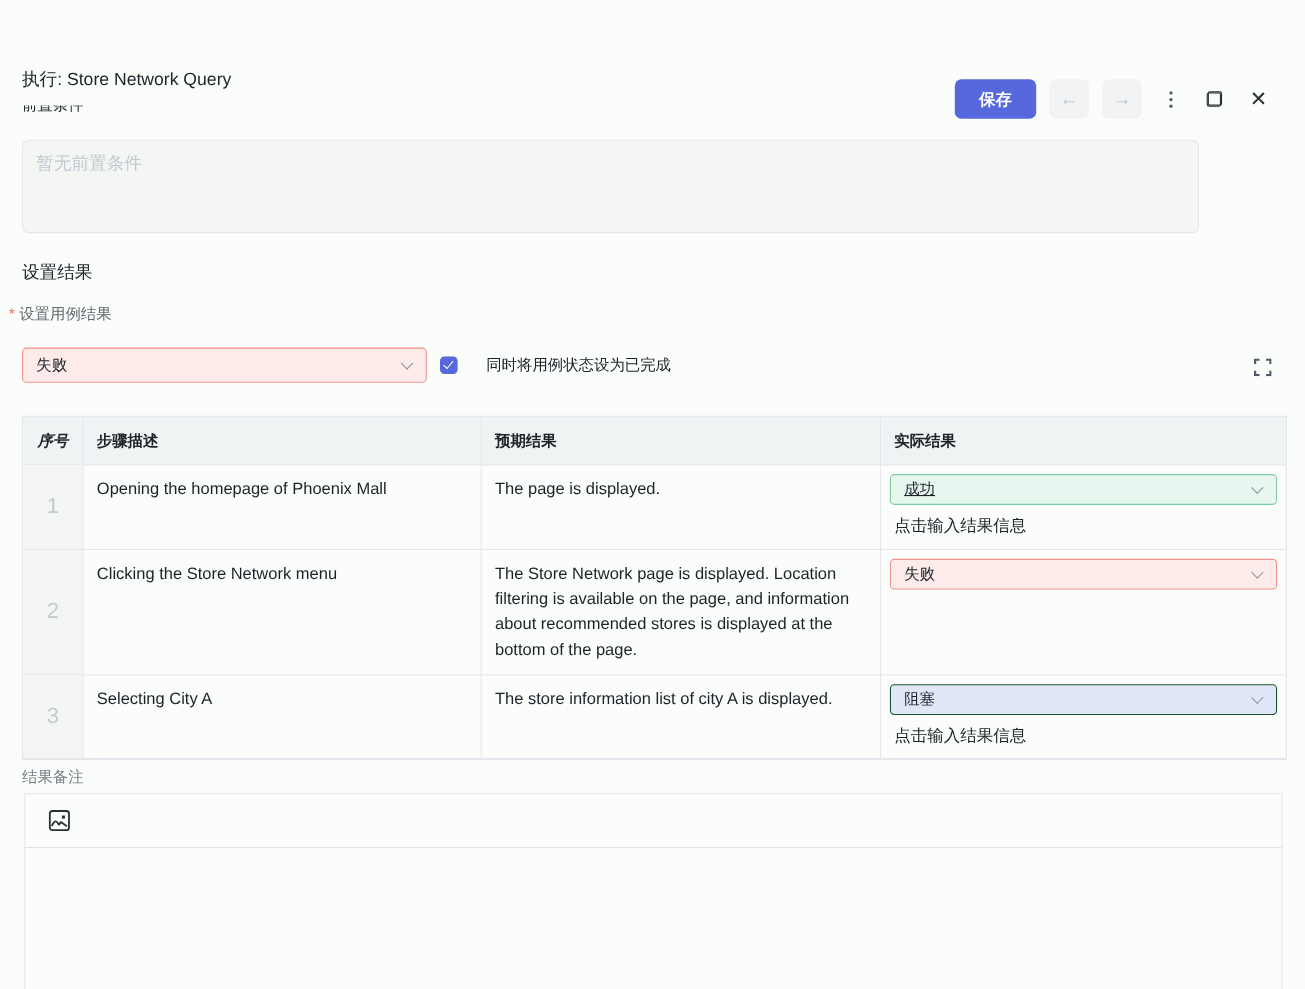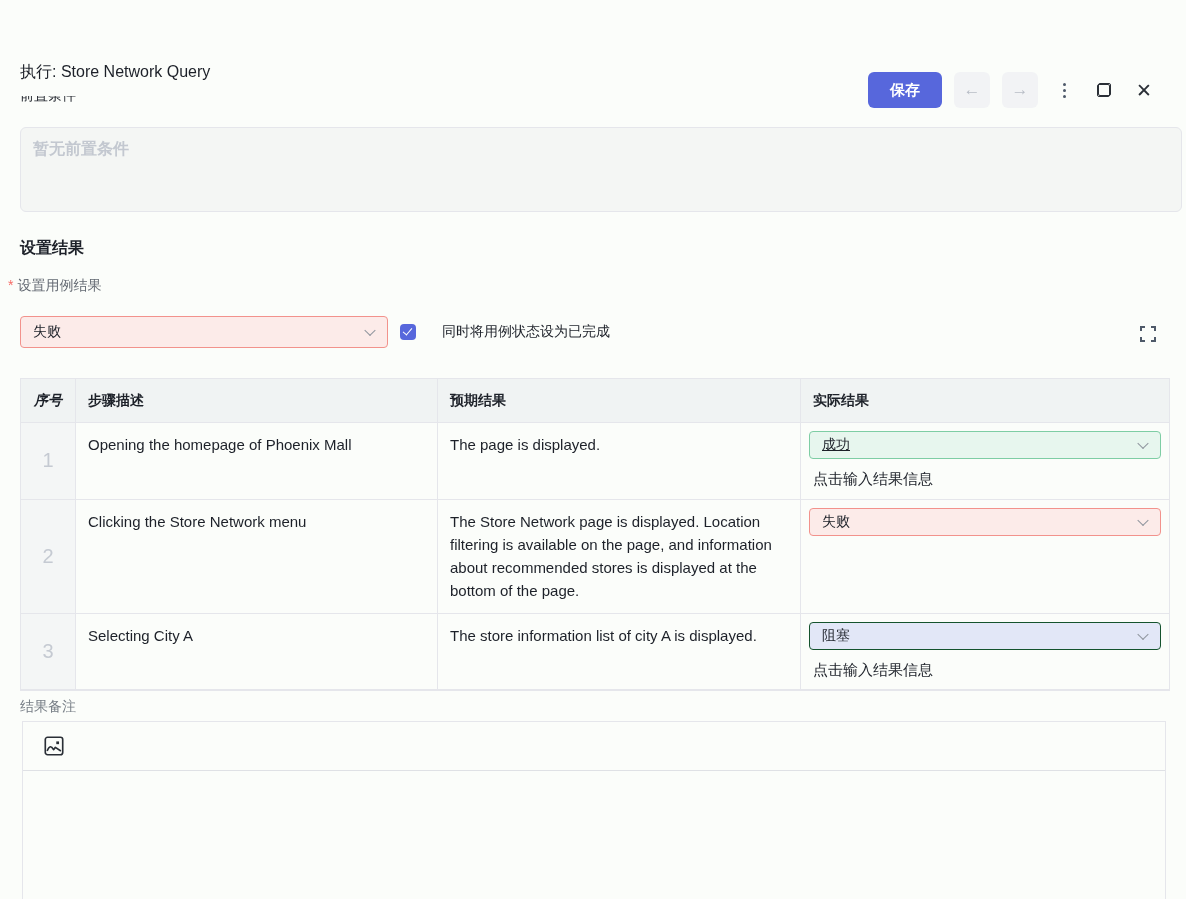--- a/index.html
+++ b/index.html
@@ -39,30 +39,29 @@
     border:1.6px solid #2a2f36; border-radius:2px;
   }
   .close-glyph { font-size:19px; color:#2a2f36; line-height:1; }
 
   
   .clipped-label { left:20px; top:96px; height:12px; overflow:hidden; width:200px; }
   .clipped-label span { display:block; font-size:14px; line-height:20px; margin-top:-11px; color:#1d2129; }
 
   
   .precondition-box {
-    left:20px; top:127px; width:1162px; height:85px;
+    left:20px; top:127px; width:1070px; height:85px;
     background:#f4f6f4; border:1px solid #e5e6eb; border-radius:6px;
     padding:11px 12px; font-size:16px; color:#c3c8d0; resize:none;
     font-family:"Liberation Sans", sans-serif;
-    font-weight:bold;
   }
   .precondition-box::placeholder { color:#c3c8d0; }
 
   
-  .section-title { left:20px; top:238px; font-size:16px; font-weight:bold; }
+  .section-title { left:20px; top:238px; font-size:16px; font-weight:normal; }
   .field-label-row { left:8px; top:277px; font-size:14px; color:#646a73; }
   .req-mark { color:#f76964; margin-right:4px; }
 
   .select {
     height:32px; border-radius:4px; display:flex; align-items:center;
     padding:0 12px; font-size:14px; color:#1d2129; position:relative; cursor:pointer;
   }
   .select .chevron {
     position:absolute; right:13px; top:50%; width:8px; height:8px;
     border-right:1.5px solid #8f959e; border-bottom:1.5px solid #8f959e;

